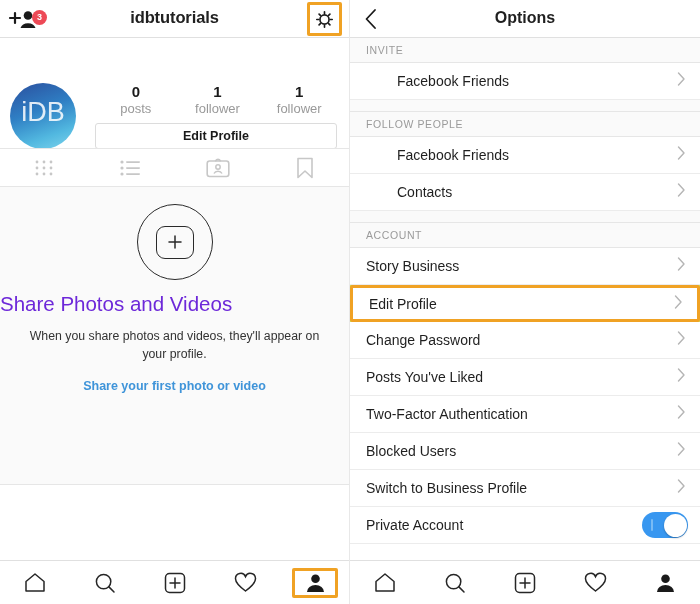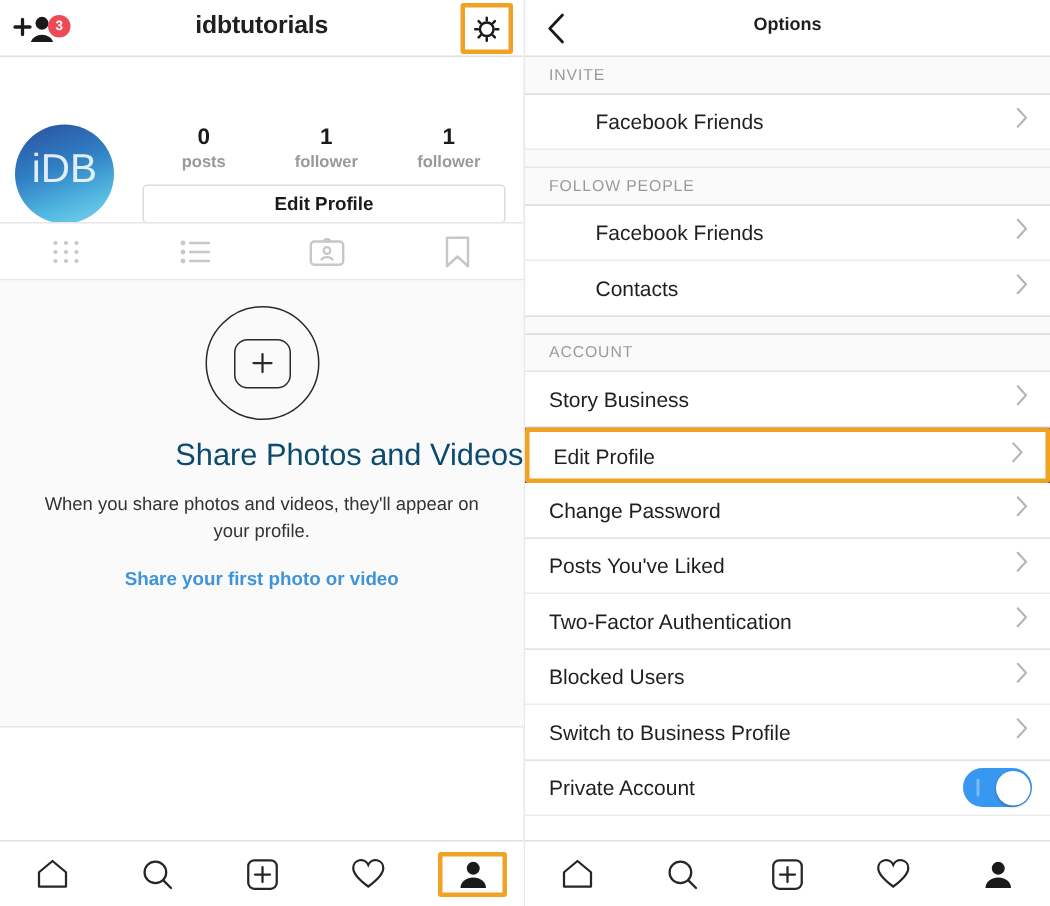--- a/index.html
+++ b/index.html
@@ -78,21 +78,21 @@
     position: absolute; left: 5px; top: 122px;
     font-size: 12.5px; font-weight: bold; color: #1a1a1a;
   }
   .stats {
     position: absolute; left: 95px; top: 45px;
     width: 245px;
     display: flex;
   }
   .stat { flex: 1; text-align: center; }
   .stat-num { font-size: 15px; font-weight: bold; color: #1a1a1a; line-height: 18px;}
-  .stat-lbl { font-size: 11px; color: #999; line-height: 15px; font-weight: bold;}
+  .stat-lbl { font-size: 13px; color: #999; line-height: 15px;}
   .edit-profile-btn {
     position: absolute; left: 95px; top: 85px;
     width: 242px; height: 26px;
     border: 1px solid #dcdcdc; border-radius: 3px;
     background: #fff;
     font-size: 12.5px; font-weight: bold; color: #1a1a1a;
     display: flex; align-items: center; justify-content: center;
   }
 
   .l-tabs {
@@ -119,22 +119,22 @@
     border: 1.5px solid #2a2a2a;
     display: flex; align-items: center; justify-content: center;
   }
   .plus-square {
     width: 38px; height: 33px;
     border: 1.5px solid #2a2a2a; border-radius: 9px;
     display:flex; align-items:center; justify-content:center;
   }
   .empty-title {
     position: absolute; left: 0; right: 0; top: 105px;
-    text-align: right;
-    font-size: 20.5px; color: #0c4a6e; font-weight: normal;
+    text-align: left;
+    font-size: 20.5px; color: #6d28d9; font-weight: normal;
   }
   .empty-sub {
     position: absolute; left: 20px; right: 20px; top: 140px;
     text-align: center;
     font-size: 12.3px; color: #333; line-height: 18px;
   }
   .empty-link {
     position: absolute; left: 0; right: 0; top: 192px;
     text-align: center;
     font-size: 12.5px; color: #3f94d9; font-weight: bold;
@@ -157,28 +157,28 @@
   
   .r-topbar {
     position: relative;
     height: 38px;
     border-bottom: 1px solid #e0e0e0;
     background: #fff;
   }
   .r-title {
     position: absolute; left:0; right:0; top: 9px;
     text-align: center;
-    font-size: 12px; font-weight: bold; color: #1f1f1f;
+    font-size: 16px; font-weight: bold; color: #1f1f1f;
   }
   .back-chevron {
     position: absolute; left: 14px; top: 8px;
     width: 20px; height: 22px;
   }
 
-  .r-list { position: relative; background: #701a75; }
+  .r-list { position: relative; background: #bef264; }
   .sec-head {
     height: 25px;
     background: #fafafa;
     border-bottom: 1px solid #e6e6e6;
     display: flex; align-items: center;
     padding-left: 16px;
     font-size: 10.5px; color: #9a9a9a; letter-spacing: 0.6px;
   }
   .row {
     position: relative;

